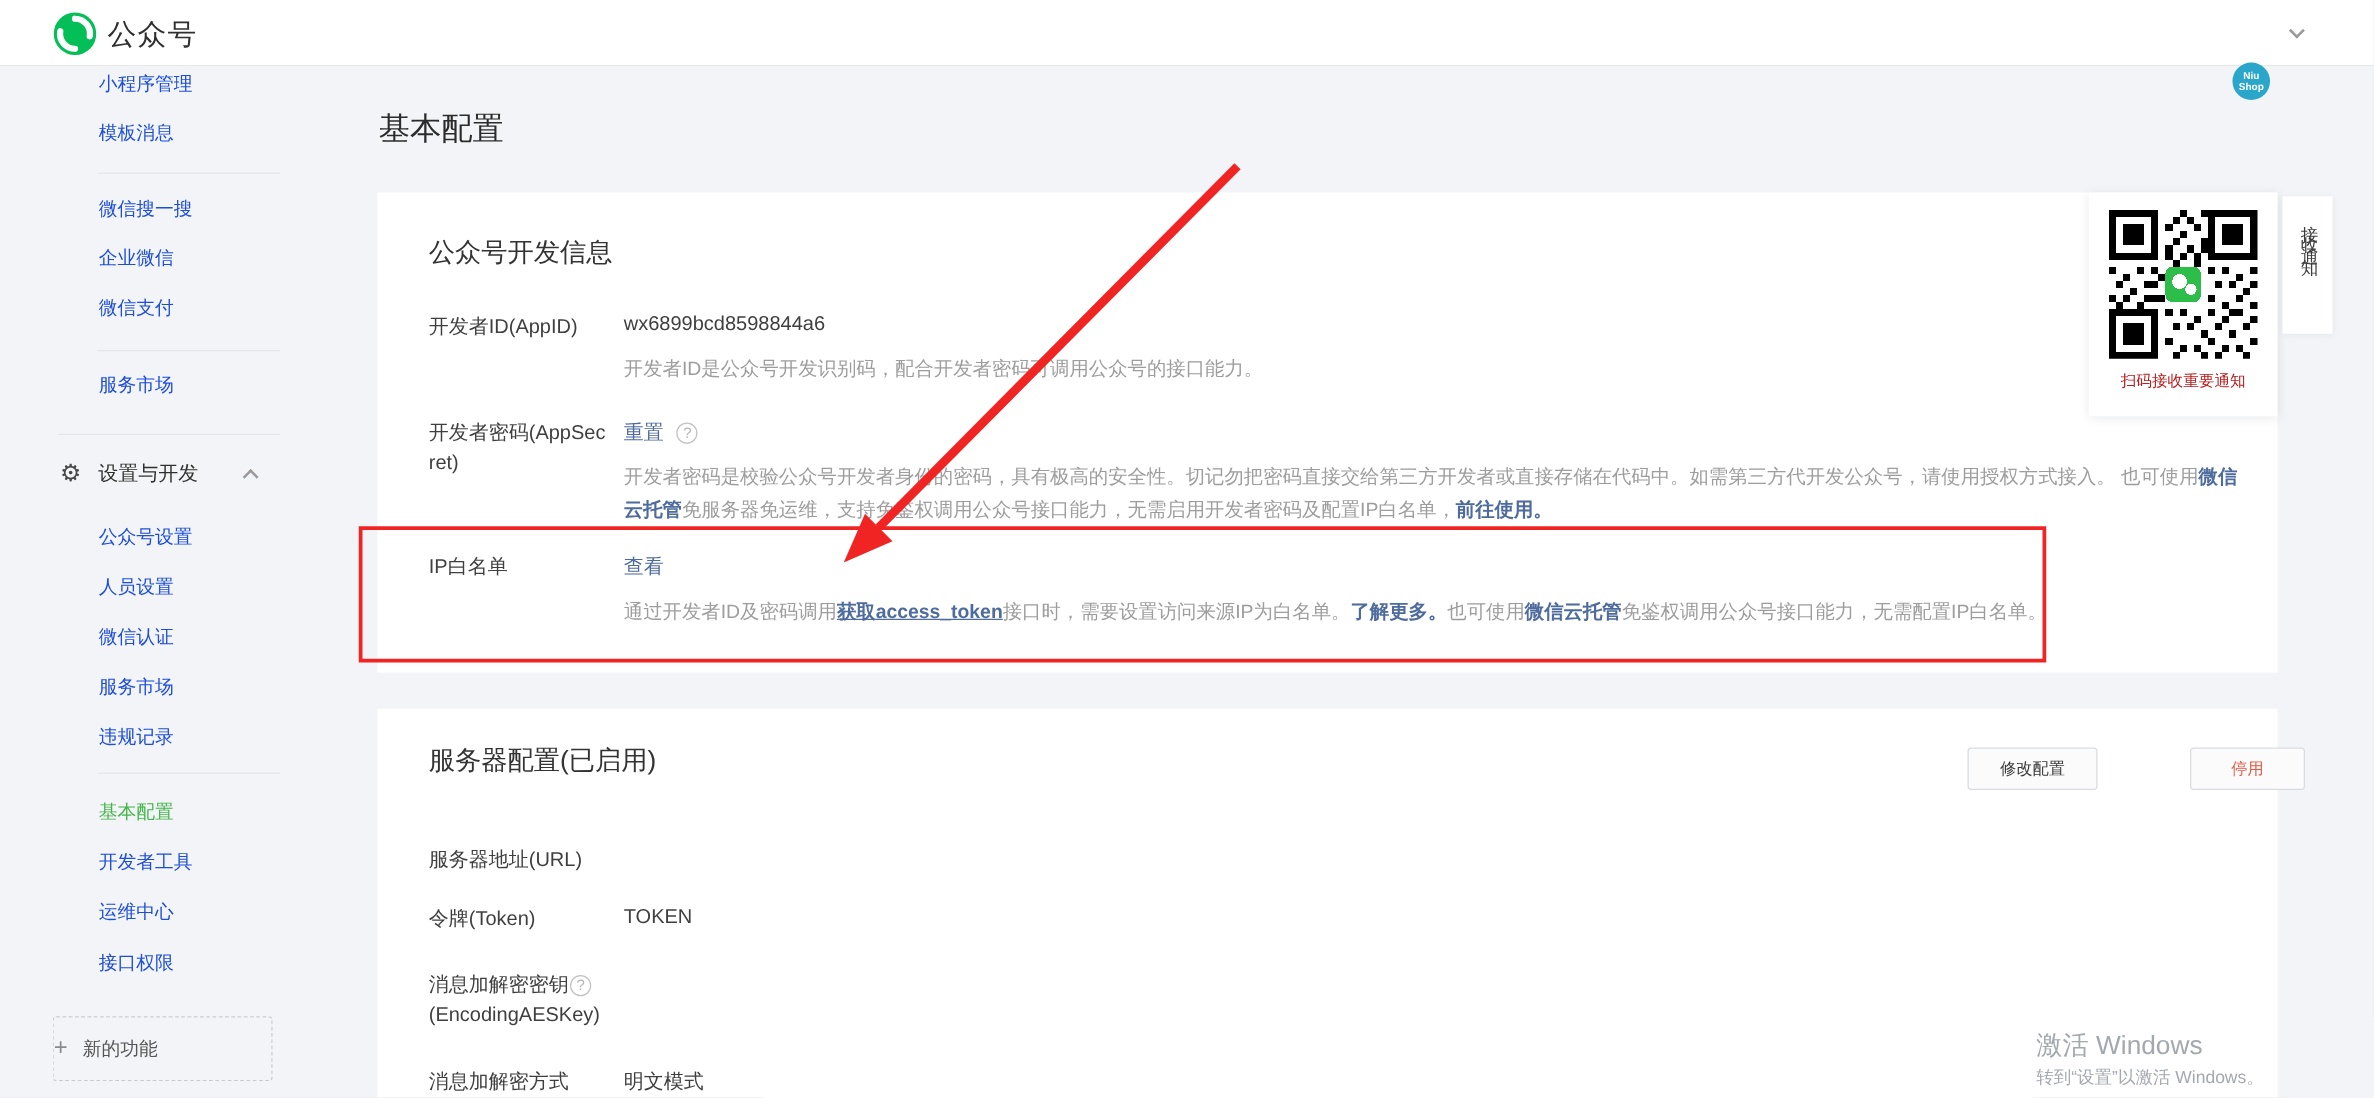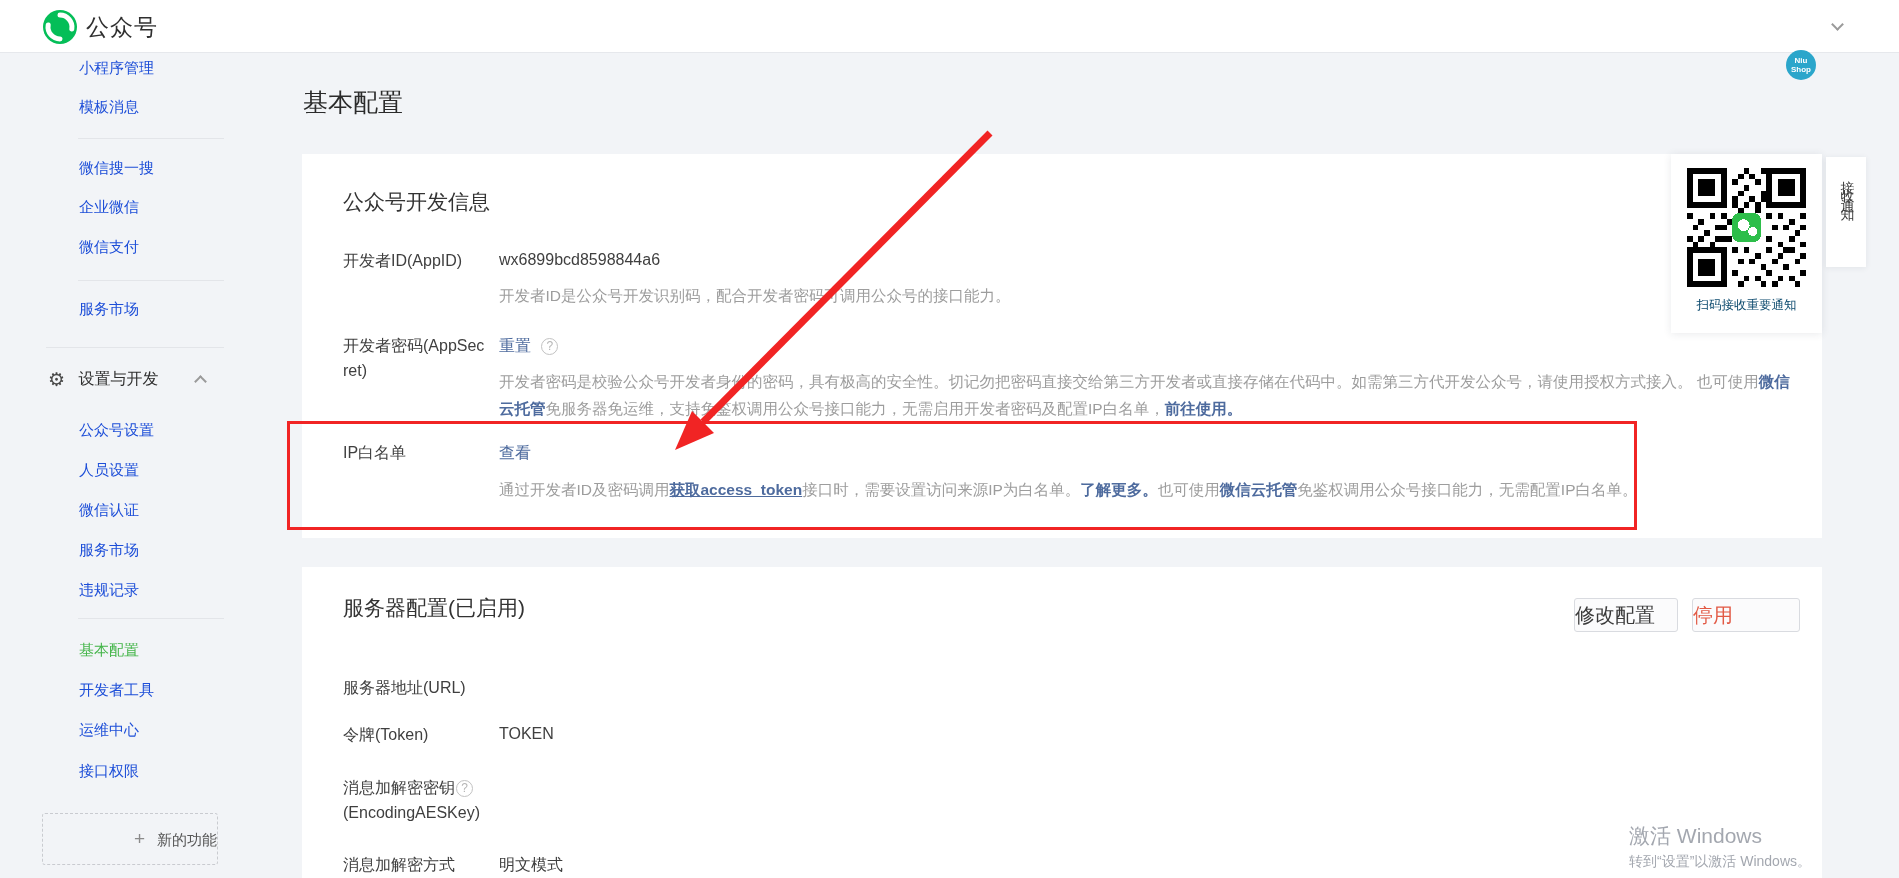--- a/index.html
+++ b/index.html
@@ -18,48 +18,48 @@
   .top-chevron { position:absolute; left:1833px; top:20px; cursor:pointer; }
 
   
   .side-item { position:absolute; left:79px; height:22px; line-height:22px; font-size:15px; color:#1d4ed8; cursor:pointer; white-space:nowrap; }
   .side-item.active { color:#44b549; }
   .side-divider { position:absolute; height:1px; background:#e3e5e9; }
   .side-group { position:absolute; left:48px; cursor:pointer; white-space:nowrap; }
   .gear { font-size:19px; color:#484848; vertical-align:middle; }
   .side-group-label { font-size:16px; color:#2f2f2f; margin-left:9px; vertical-align:middle; }
   .group-chevron { position:absolute; left:148px; top:9px; }
-  .new-feature { position:absolute; left:42px; top:813px; width:176px; height:52px; border:1px dashed #c9cbd0; border-radius:3px; line-height:50px; text-align:right; color:#565656; font-size:15px; cursor:pointer; background:transparent; }
+  .new-feature { position:absolute; left:42px; top:813px; width:176px; height:52px; border:1px dashed #c9cbd0; border-radius:3px; line-height:50px; text-align:left; color:#565656; font-size:15px; cursor:pointer; background:transparent; }
   .plus { color:#8b8b8b; font-size:19px; margin-right:12px; }
 
   
   .page-title { position:absolute; left:303px; top:86px; font-size:25px; color:#2b2b2b; }
   .card { position:absolute; background:#ffffff; }
   .card1 { left:302px; top:154px; width:1520px; height:384px; }
   .card2 { left:302px; top:567px; width:1520px; height:311px; }
   .card-title { position:absolute; left:41px; font-size:21px; color:#333333; }
   .row-label { position:absolute; left:41px; font-size:16px; color:#3f3f3f; white-space:nowrap; }
   .row-value { position:absolute; left:197px; font-size:16px; color:#3f3f3f; white-space:nowrap; }
   .row-desc  { position:absolute; left:197px; font-size:15.5px; color:#9d9d9d; line-height:27px; width:1300px; }
   .link { color:#4e6b9e; cursor:pointer; text-decoration:none; }
   .link-strong { color:#4e6b9e; font-weight:bold; cursor:pointer; }
   .link-underline { text-decoration:underline; }
   .qmark { display:inline-block; width:17px; height:17px; border:1px solid #c2c2c2; border-radius:50%; color:#b5b5b5; font-size:12px; line-height:15px; text-align:center; margin-left:6px; vertical-align:1px; }
 
   .redbox { position:absolute; left:-15px; top:267px; width:1350px; height:109px; border:3px solid #f12424; z-index:40; pointer-events:none; }
   .arrow-overlay { position:absolute; left:0; top:0; width:1899px; height:878px; z-index:60; pointer-events:none; }
 
-  .btn { position:absolute; top:31px; height:34px; line-height:32px; background:#fbfbfc; border:1px solid #d9dbe0; border-radius:3px; font-size:20px; color:#3a3a3a; cursor:pointer; }
+  .btn { position:absolute; top:31px; height:34px; line-height:32px; text-align:center; background:#fbfbfc; border:1px solid #d9dbe0; border-radius:3px; font-size:13px; color:#3a3a3a; cursor:pointer; }
   .btn-modify { left:1272px; width:104px; }
-  .btn-disable { left:1390px; width:108px; color:#e25a45; }
+  .btn-disable { left:1450px; width:92px; color:#e25a45; }
 
   
   .qr-panel { position:absolute; left:1671px; top:154px; width:151px; height:179px; background:#fff; box-shadow:0 1px 8px rgba(40,50,70,.10); z-index:45; }
   .qr-code { position:absolute; left:16px; top:14px; width:119px; height:119px; }
-  .qr-caption { position:absolute; left:0; top:143px; width:151px; text-align:center; font-size:12.5px; color:#0c4a6e; }
+  .qr-caption { position:absolute; left:0; top:143px; width:151px; text-align:center; font-size:12.5px; color:#b91c1c; }
   .side-tab { position:absolute; left:1826px; top:157px; width:40px; height:110px; background:#fff; box-shadow:0 1px 6px rgba(40,50,70,.08); z-index:45; cursor:pointer; }
   .side-tab-text { position:absolute; left:13px; top:12px; writing-mode:vertical-rl; font-size:14px; color:#3c3c3c; letter-spacing:9px; }
 
   
   .wm1 { position:absolute; left:1629px; top:822px; font-size:21px; color:rgba(140,145,155,.8); z-index:70;text-align:center; }
   .wm2 { position:absolute; left:1629px; top:853px; font-size:14px; color:rgba(140,145,155,.8); z-index:70; }
 </style>
 </head>
 <body>
 

